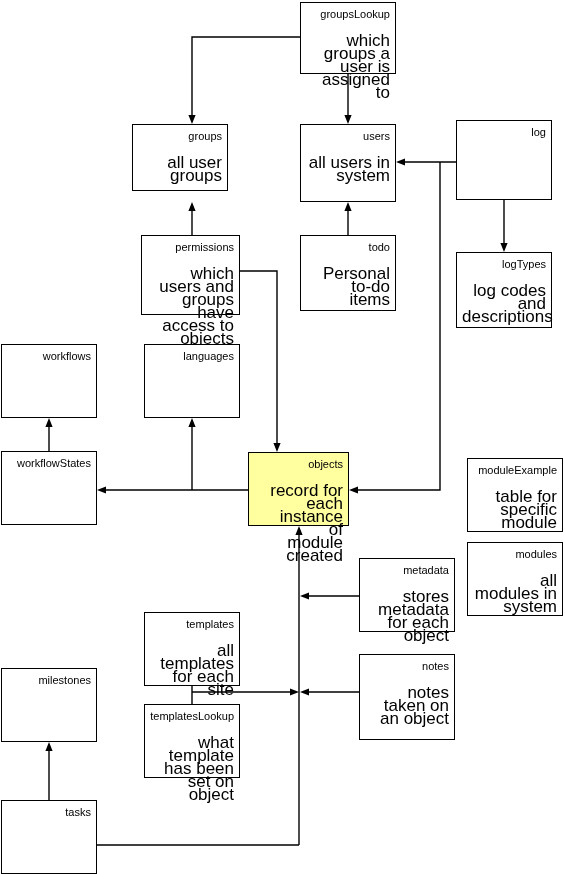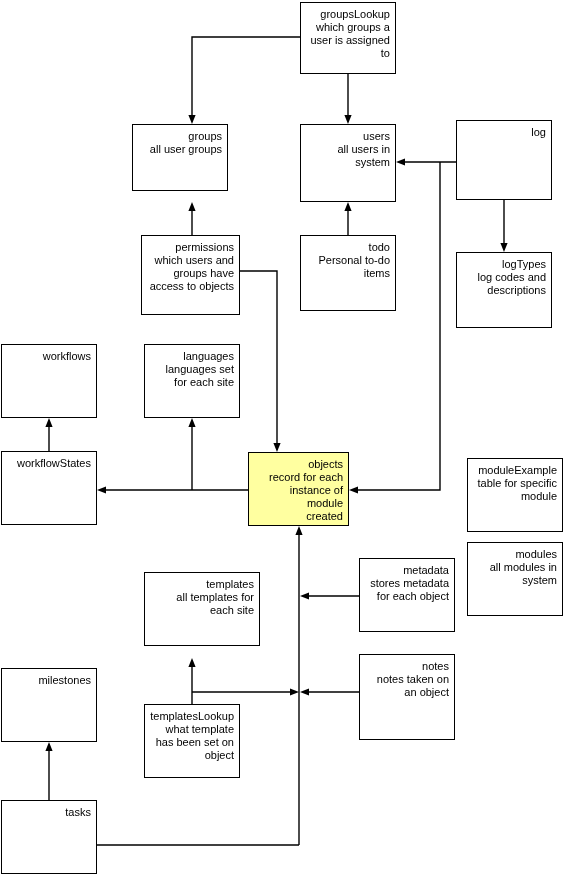--- a/index.html
+++ b/index.html
@@ -29,23 +29,24 @@
   .node.highlight {
     background: #ffffa0;
   }
   .node-title {
     font-size: 11px;
     line-height: 13px;
     color: #000000;
     white-space: nowrap;
   }
   .node-desc {
-    font-size: 11px;
+    font-size: 17px;
     line-height: 13px;
     color: #000000;
+    margin-top: 13px;
   }
   #edges {
     position: absolute;
     left: 0;
     top: 0;
     width: 565px;
     height: 874px;
     z-index: 1;
     pointer-events: none;
   }
@@ -153,42 +154,41 @@
       </div>
       <div class="node" style="left: 456px; top: 252px; width: 96px; height: 76px;">
         <div class="node-title">logTypes</div>
         <div class="node-desc">log codes and descriptions</div>
       </div>
       <div class="node" style="left: 1px; top: 344px; width: 96px; height: 74px;">
         <div class="node-title">workflows</div>
       </div>
       <div class="node" style="left: 144px; top: 344px; width: 96px; height: 74px;">
         <div class="node-title">languages</div>
-        <div class="node-desc">languages set for each site</div>
       </div>
       <div class="node" style="left: 1px; top: 451px; width: 96px; height: 74px;">
         <div class="node-title">workflowStates</div>
       </div>
       <div class="node highlight" style="left: 248px; top: 452px; width: 101px; height: 74px; padding-left: 20px;">
         <div class="node-title">objects</div>
         <div class="node-desc">record for each instance of module created</div>
       </div>
       <div class="node" style="left: 467px; top: 458px; width: 96px; height: 74px;">
         <div class="node-title">moduleExample</div>
         <div class="node-desc">table for specific module</div>
       </div>
       <div class="node" style="left: 467px; top: 542px; width: 96px; height: 74px;">
         <div class="node-title">modules</div>
         <div class="node-desc">all modules in system</div>
       </div>
       <div class="node" style="left: 359px; top: 558px; width: 96px; height: 74px;">
         <div class="node-title">metadata</div>
         <div class="node-desc">stores metadata for each object</div>
       </div>
-      <div class="node" style="left: 144px; top: 572px; width: 116px; height: 74px;">
+      <div class="node" style="left: 144px; top: 612px; width: 96px; height: 74px;">
         <div class="node-title">templates</div>
         <div class="node-desc">all templates for each site</div>
       </div>
       <div class="node" style="left: 359px; top: 654px; width: 96px; height: 86px;">
         <div class="node-title">notes</div>
         <div class="node-desc">notes taken on an object</div>
       </div>
       <div class="node" style="left: 1px; top: 668px; width: 96px; height: 74px;">
         <div class="node-title">milestones</div>
       </div>

